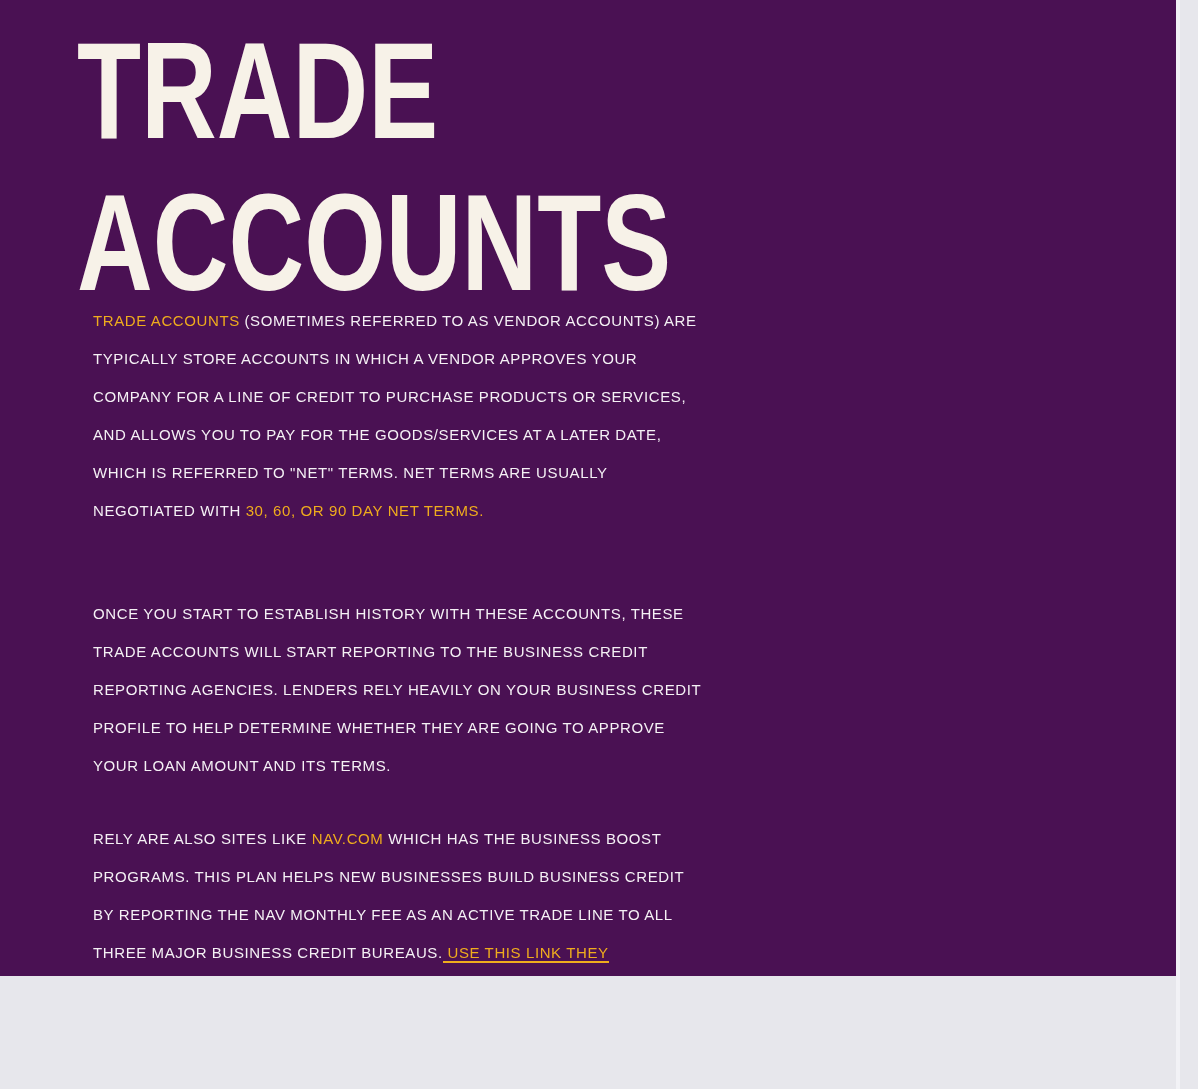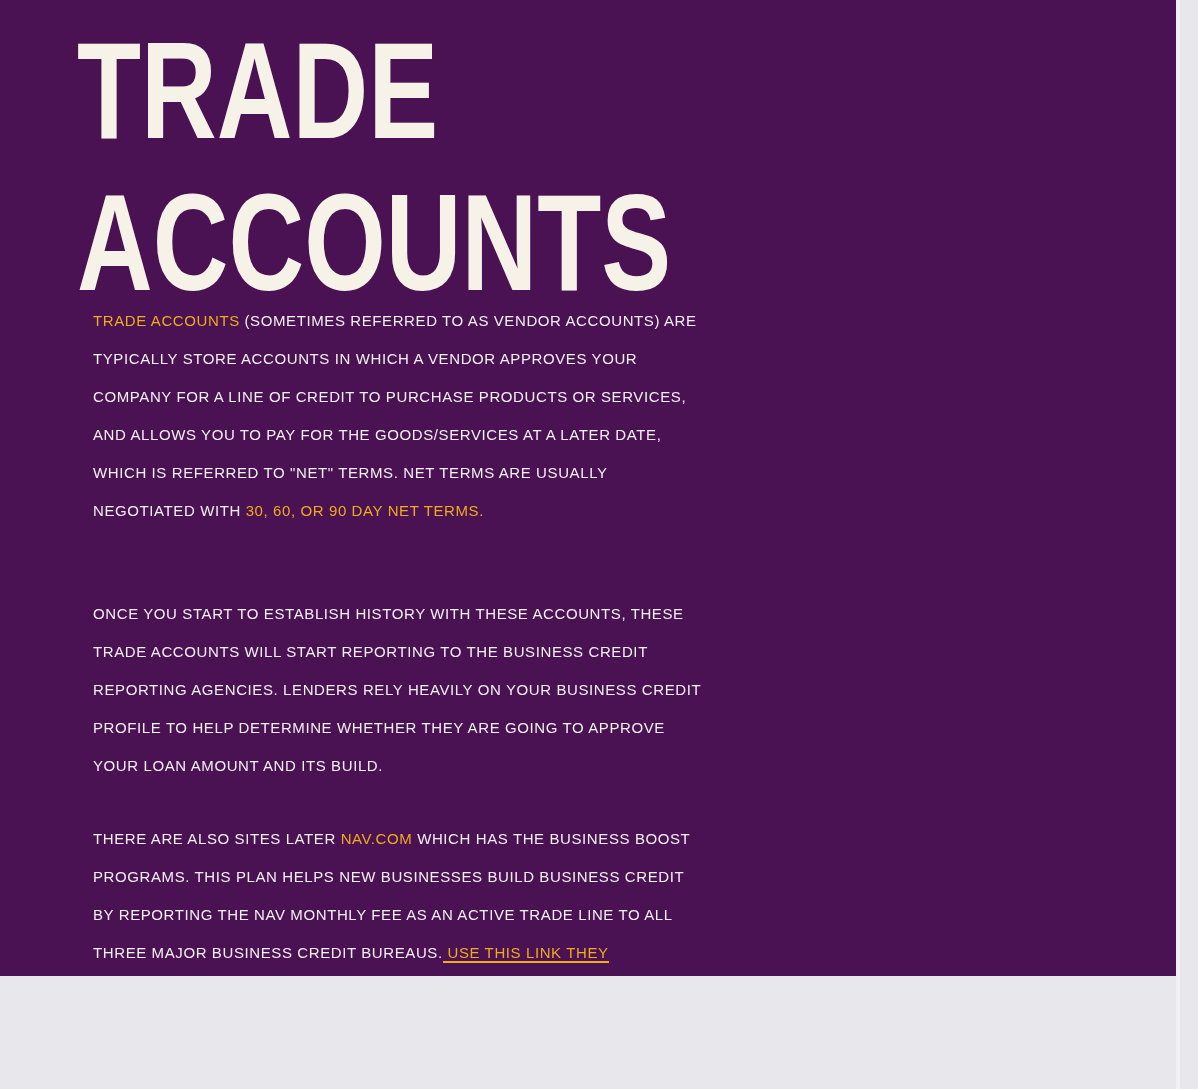--- a/index.html
+++ b/index.html
@@ -77,22 +77,22 @@
 TYPICALLY STORE ACCOUNTS IN WHICH A VENDOR APPROVES YOUR
 COMPANY FOR A LINE OF CREDIT TO PURCHASE PRODUCTS OR SERVICES,
 AND ALLOWS YOU TO PAY FOR THE GOODS/SERVICES AT A LATER DATE,
 WHICH IS REFERRED TO "NET" TERMS. NET TERMS ARE USUALLY
 NEGOTIATED WITH </span><span class="run-gold">30, 60, OR 90 DAY NET TERMS.</span></p>
 
   <p class="para para-2"><span class="run-normal">ONCE YOU START TO ESTABLISH HISTORY WITH THESE ACCOUNTS, THESE
 TRADE ACCOUNTS WILL START REPORTING TO THE BUSINESS CREDIT
 REPORTING AGENCIES. LENDERS RELY HEAVILY ON YOUR BUSINESS CREDIT
 PROFILE TO HELP DETERMINE WHETHER THEY ARE GOING TO APPROVE
-YOUR LOAN AMOUNT AND ITS BUILD.</span></p>
+YOUR LOAN AMOUNT AND ITS TERMS.</span></p>
 
-  <p class="para para-3"><span class="run-normal">THERE ARE ALSO SITES LATER </span><span class="run-gold">NAV.COM</span><span class="run-normal"> WHICH HAS THE BUSINESS BOOST
+  <p class="para para-3"><span class="run-normal">RELY ARE ALSO SITES LIKE </span><span class="run-gold">NAV.COM</span><span class="run-normal"> WHICH HAS THE BUSINESS BOOST
 PROGRAMS. THIS PLAN HELPS NEW BUSINESSES BUILD BUSINESS CREDIT
 BY REPORTING THE NAV MONTHLY FEE AS AN ACTIVE TRADE LINE TO ALL
 THREE MAJOR BUSINESS CREDIT BUREAUS.</span><span class="run-link"> USE THIS LINK THEY</span></p>
 
 </div>
 
 <div class="side-strip"></div>
 
 </body></html>

